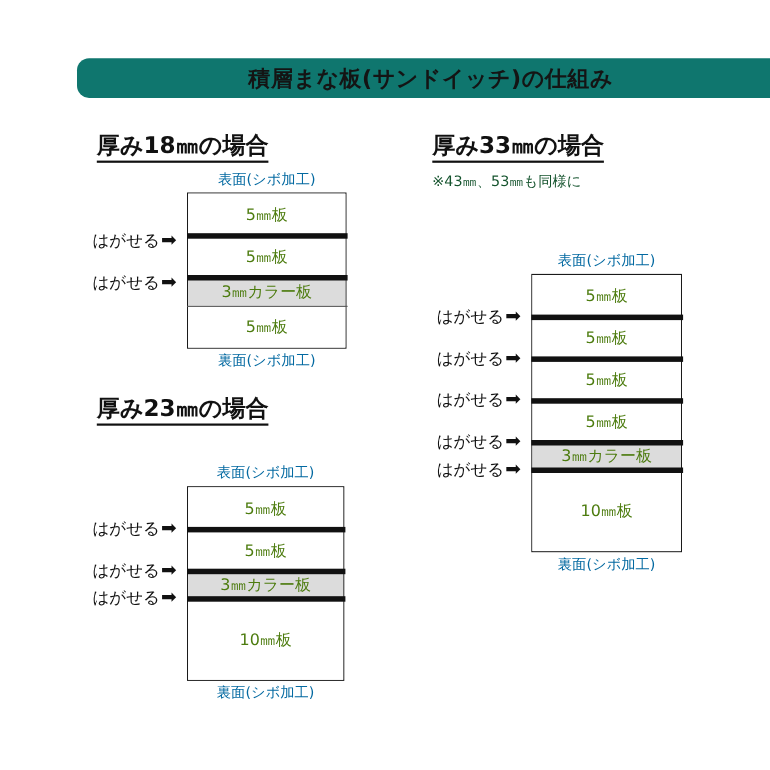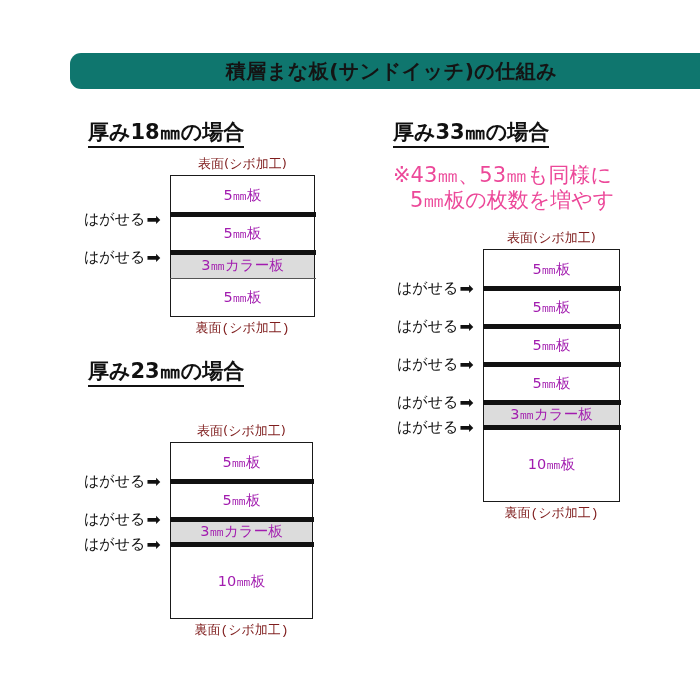--- a/index.html
+++ b/index.html
@@ -49,55 +49,55 @@
     padding-bottom: 0;
   }
   #heading-18 { left: 88px; top: 118px; }
   #heading-23 { left: 88px; top: 357px; }
   #heading-33 { left: 393px; top: 118px; text-align: center; }
 
   
   #note-33 {
     position: absolute;
     left: 393px;
-    top: 163px;
-    font-size: 21px;
+    top: 153px;
+    font-size: 13px;
     line-height: 25px;
     white-space: nowrap;
-    color: #ec4899;
+    color: #14532d;
   }
   #note-33 .note-line-2 { display: block; padding-left: 17px; }
 
   
   .stack {
     position: absolute;
   }
   .stack .face-label {
     font-size: 13px;
     text-align: center;
-    color: #7f1d1d;
+    color: #0369a1;
     white-space: nowrap;
     line-height: 18px;
   }
   .stack .face-label.top { margin-bottom: 2px; }
-  .stack .face-label.bottom { margin-top: 3px; font-family: Liberation Mono, monospace; }
+  .stack .face-label.bottom { margin-top: 3px; }
 
   .stack-box {
     border: 1.5px solid #1a1a1a;
     background: #ffffff;
     box-sizing: border-box;
     position: relative;
   }
   .layer {
     box-sizing: border-box;
     display: flex;
     align-items: center;
     justify-content: center;
     font-size: 14.5px;
-    color: #a21caf;
+    color: #4d7c0f;
     white-space: nowrap;
     background: #ffffff;
     position: relative;
   }
   .layer.color-layer { background: #dcdcdc; }
   
   .layer.sep::before {
     content: "";
     position: absolute;
     left: -1.5px;
@@ -204,21 +204,20 @@
 </div>
 <div class="peel" style="left:84px; top:544px;">
   <span class="peel-label">はがせる</span>
   <span class="arrow-icon">➡</span>
 </div>
 
 <div class="section-heading" id="heading-33">厚み33㎜の場合</div>
 
 <div id="note-33">
   <span class="note-line-1">※43㎜、53㎜も同様に</span>
-  <span class="note-line-2">5㎜板の枚数を増やす</span>
 </div>
 
 <div class="stack" id="stack-33" style="left:483px; top:229px; width:137px;">
   <div class="face-label top">表面(シボ加工)</div>
   <div class="stack-box">
     <div class="layer" style="height:38px;">
       <span>5㎜板</span>
     </div>
     <div class="layer sep" style="height:38px;">
       <span>5㎜板</span>

